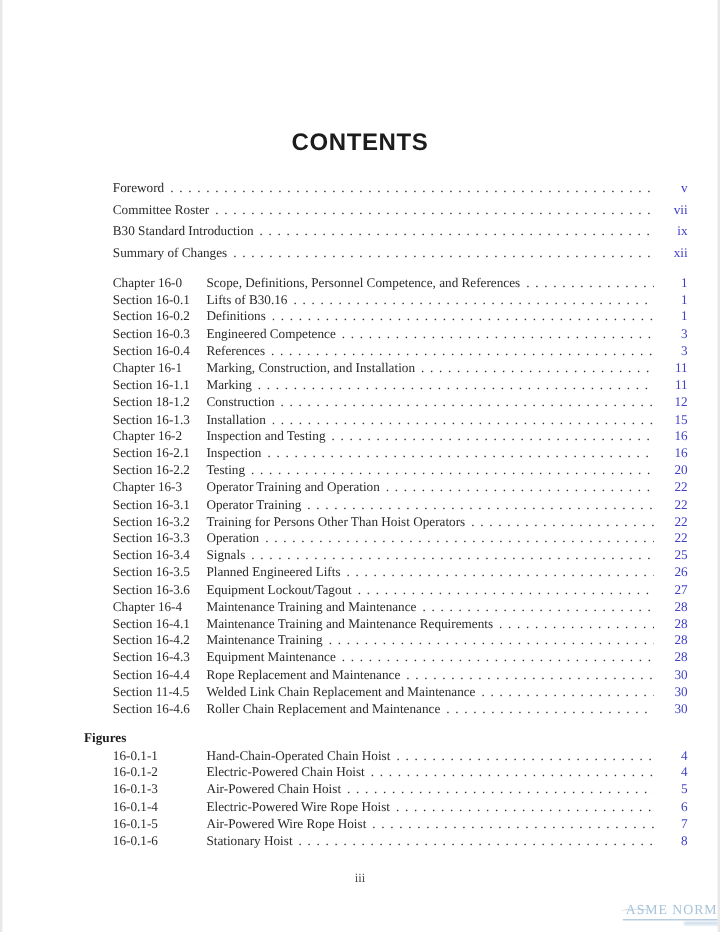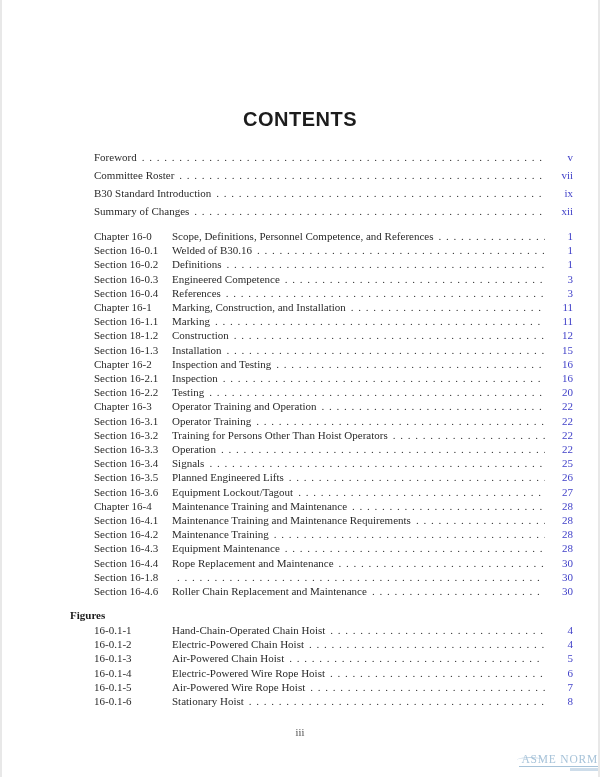--- a/index.html
+++ b/index.html
@@ -154,21 +154,21 @@
 
   <div class="list" id="toc-list">
       <div class="row chapter">
     <span class="label">Chapter 16-0</span>
     <span class="title">Scope, Definitions, Personnel Competence, and References</span>
     <span class="dots">. . . . . . . . . . . . . . . . . . . . . . . . . . . . . . . . . . . . . . . . . . . . . . . . . . . . . . . . . . . . . . . . . . . . . . . . . . . . . . . . . . . . . . . . . . . . . . . . . . . . . . . . . . . . . . . . . . . . . . . . . . . . . . . . . . . . . . . . . . . . . . . . . . . . . . </span>
     <span class="page-num">1</span>
   </div>
       <div class="row section">
     <span class="label">Section 16-0.1</span>
-    <span class="title">Welded of B30.16</span>
+    <span class="title">Lifts of B30.16</span>
     <span class="dots">. . . . . . . . . . . . . . . . . . . . . . . . . . . . . . . . . . . . . . . . . . . . . . . . . . . . . . . . . . . . . . . . . . . . . . . . . . . . . . . . . . . . . . . . . . . . . . . . . . . . . . . . . . . . . . . . . . . . . . . . . . . . . . . . . . . . . . . . . . . . . . . . . . . . . . </span>
     <span class="page-num">1</span>
   </div>
       <div class="row section">
     <span class="label">Section 16-0.2</span>
     <span class="title">Definitions</span>
     <span class="dots">. . . . . . . . . . . . . . . . . . . . . . . . . . . . . . . . . . . . . . . . . . . . . . . . . . . . . . . . . . . . . . . . . . . . . . . . . . . . . . . . . . . . . . . . . . . . . . . . . . . . . . . . . . . . . . . . . . . . . . . . . . . . . . . . . . . . . . . . . . . . . . . . . . . . . . </span>
     <span class="page-num">1</span>
   </div>
       <div class="row section">
@@ -291,21 +291,22 @@
     <span class="dots">. . . . . . . . . . . . . . . . . . . . . . . . . . . . . . . . . . . . . . . . . . . . . . . . . . . . . . . . . . . . . . . . . . . . . . . . . . . . . . . . . . . . . . . . . . . . . . . . . . . . . . . . . . . . . . . . . . . . . . . . . . . . . . . . . . . . . . . . . . . . . . . . . . . . . . </span>
     <span class="page-num">28</span>
   </div>
       <div class="row section">
     <span class="label">Section 16-4.4</span>
     <span class="title">Rope Replacement and Maintenance</span>
     <span class="dots">. . . . . . . . . . . . . . . . . . . . . . . . . . . . . . . . . . . . . . . . . . . . . . . . . . . . . . . . . . . . . . . . . . . . . . . . . . . . . . . . . . . . . . . . . . . . . . . . . . . . . . . . . . . . . . . . . . . . . . . . . . . . . . . . . . . . . . . . . . . . . . . . . . . . . . </span>
     <span class="page-num">30</span>
   </div>
       <div class="row section">
-    <span class="label">Section 16-1.8</span>
+    <span class="label">Section 11-4.5</span>
+    <span class="title">Welded Link Chain Replacement and Maintenance</span>
     <span class="dots">. . . . . . . . . . . . . . . . . . . . . . . . . . . . . . . . . . . . . . . . . . . . . . . . . . . . . . . . . . . . . . . . . . . . . . . . . . . . . . . . . . . . . . . . . . . . . . . . . . . . . . . . . . . . . . . . . . . . . . . . . . . . . . . . . . . . . . . . . . . . . . . . . . . . . . </span>
     <span class="page-num">30</span>
   </div>
       <div class="row section">
     <span class="label">Section 16-4.6</span>
     <span class="title">Roller Chain Replacement and Maintenance</span>
     <span class="dots">. . . . . . . . . . . . . . . . . . . . . . . . . . . . . . . . . . . . . . . . . . . . . . . . . . . . . . . . . . . . . . . . . . . . . . . . . . . . . . . . . . . . . . . . . . . . . . . . . . . . . . . . . . . . . . . . . . . . . . . . . . . . . . . . . . . . . . . . . . . . . . . . . . . . . . </span>
     <span class="page-num">30</span>
   </div>
     </div>

